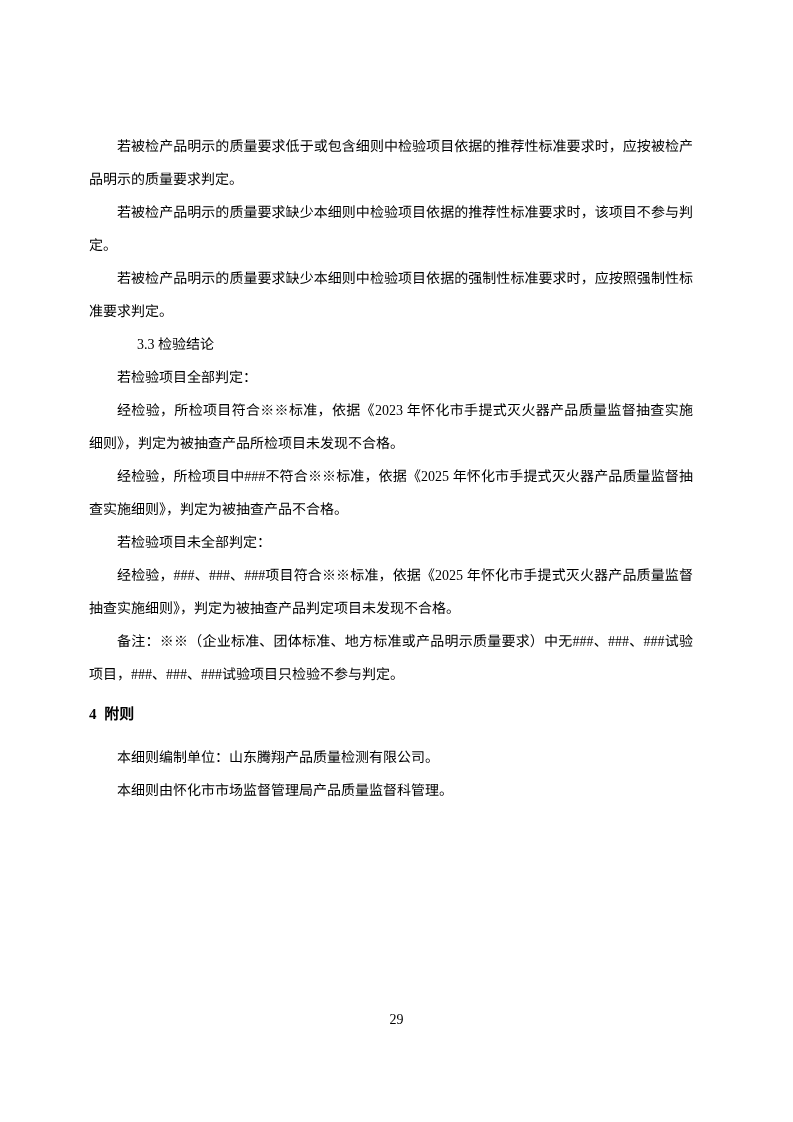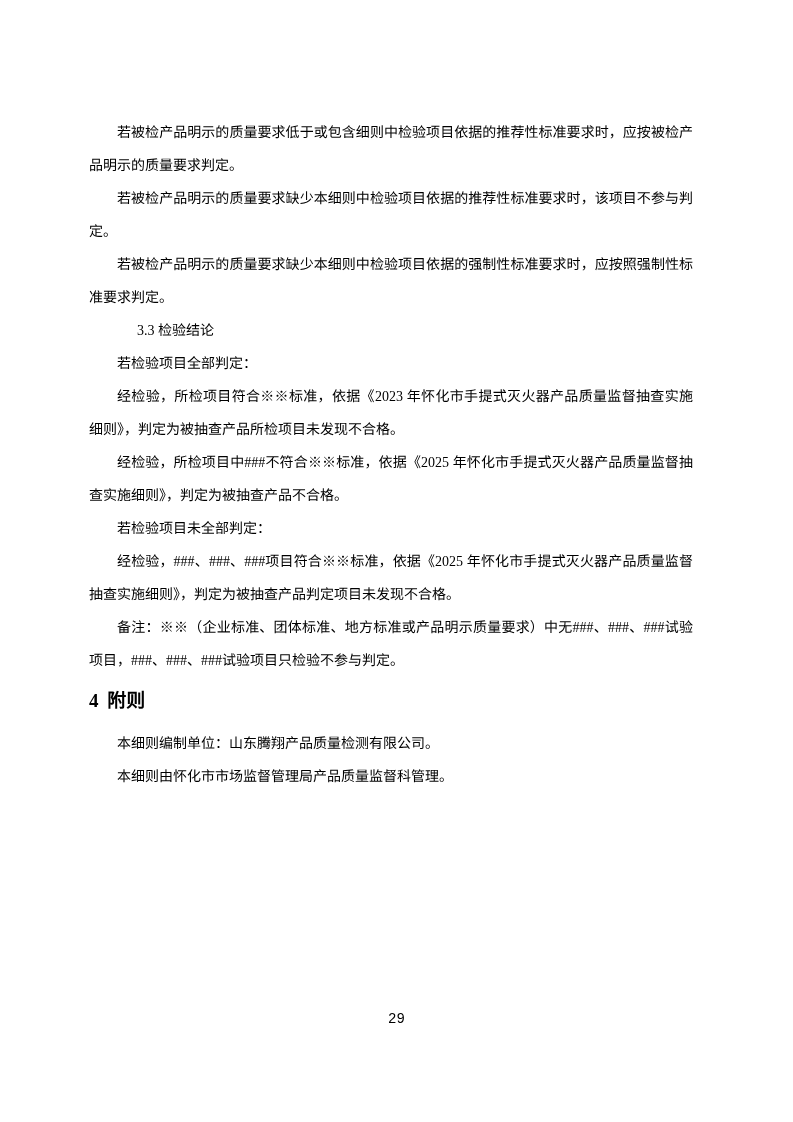--- a/index.html
+++ b/index.html
@@ -12,54 +12,53 @@
     width: 793px;
     height: 1122px;
     background: #ffffff;
     overflow: hidden;
     font-family: "Liberation Serif", "DejaVu Serif", serif;
     color: #000000;
   }
   .content {
     position: absolute;
     left: 89px;
-    top: 116px;
+    top: 130px;
     width: 604px;
   }
   .para {
     margin: 0;
     font-size: 14px;
     line-height: 33px;
     text-align: justify;
     text-justify: inter-ideograph;
     text-indent: 2em;
     font-weight: 400;
     word-break: break-all;
   }
   .flush {
     text-indent: 0;
     margin-left: 48px;
   }
   .heading {
     margin: 7px 0 10px 0;
-    font-size: 19px;
+    font-size: 15px;
     line-height: 33px;
     font-weight: 700;
     text-indent: 0;
     word-spacing: 4px;
   }
   .footer {
     position: absolute;
     left: 0;
     top: 1003px;
     width: 100%;
     text-align: center;
     font-size: 14px;
     line-height: 33px;
-    font-family: Liberation Mono, monospace;
   }
 </style>
 </head>
 <body>
 
 <div class="page">
   <div class="content">
     <p class="para">若被检产品明示的质量要求低于或包含细则中检验项目依据的推荐性标准要求时，应按被检产品明示的质量要求判定。</p>
     <p class="para">若被检产品明示的质量要求缺少本细则中检验项目依据的推荐性标准要求时，该项目不参与判定。</p>
     <p class="para">若被检产品明示的质量要求缺少本细则中检验项目依据的强制性标准要求时，应按照强制性标准要求判定。</p>

